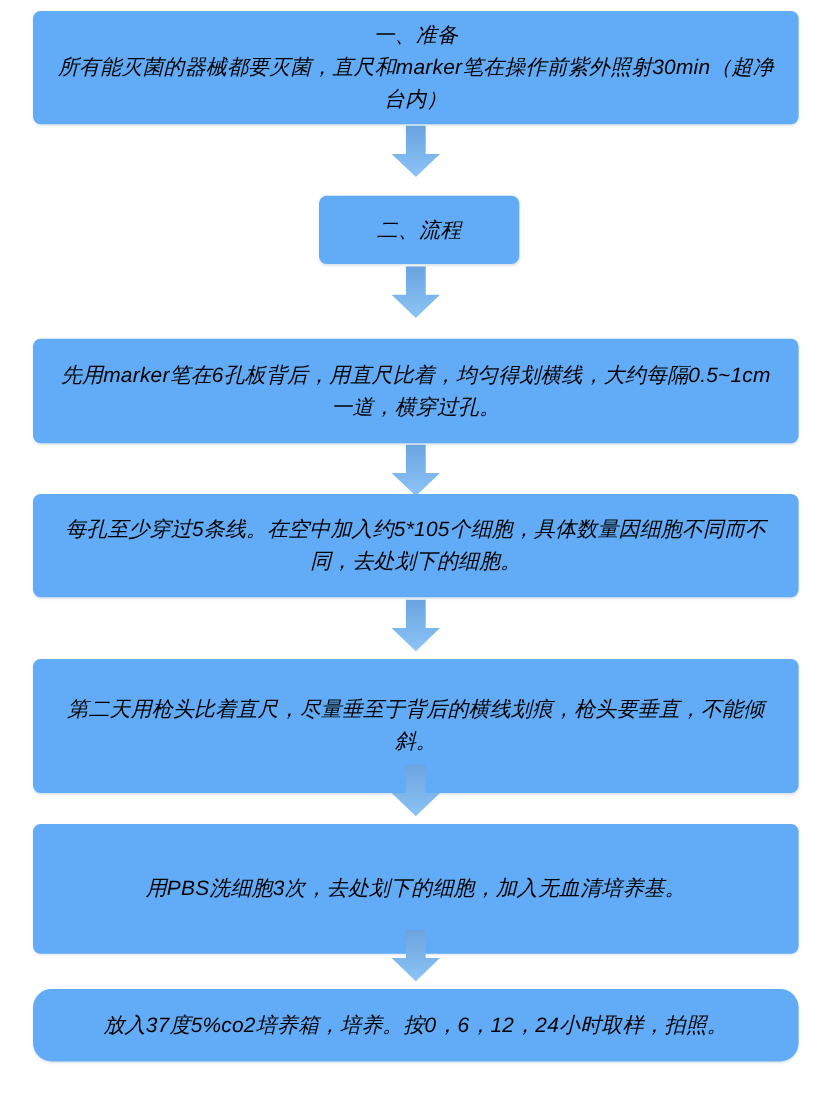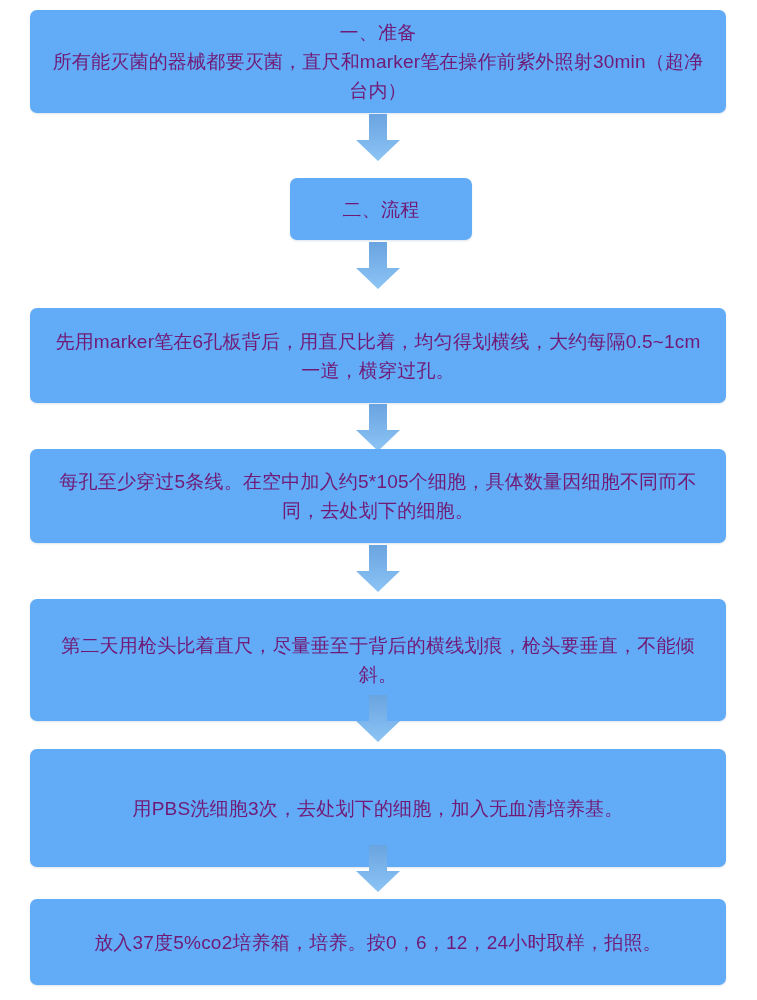--- a/index.html
+++ b/index.html
@@ -35,39 +35,40 @@
     padding: 6px 18px;
     box-shadow: 0 1px 2px rgba(120,150,180,0.25);
   }
   .node .node-text {
     display: block;
     width: 100%;
     font-size: 19px;
     line-height: 29px;
     letter-spacing: 0.2px;
     white-space: pre-line;
-    color: #701a75;
+    color: #000000;
+    font-style: italic;
   }
   .node.wide {
     left: 30px;
     width: 696px;
   }
   .node.small {
     left: 290px;
     width: 182px;
   }
 
   
   #node-prepare   { top: 10px;  height: 103px; }
   #node-procedure { top: 178px; height: 62px;  }
   #node-step1     { top: 308px; height: 95px;  }
   #node-step2     { top: 449px; height: 94px;  }
   #node-step3     { top: 599px; height: 122px;  }
   #node-step4     { top: 749px; height: 118px;  }
-  #node-step5     { top: 899px; height: 86px;  }
+  #node-step5     { top: 899px; height: 66px; border-radius: 17px;  }
 
   
   .arrow {
     position: absolute;
     left: 333px;
     width: 90px;
     height: 48px;
   }
   .arrow svg { display: block; width: 90px; height: 48px; }
 

